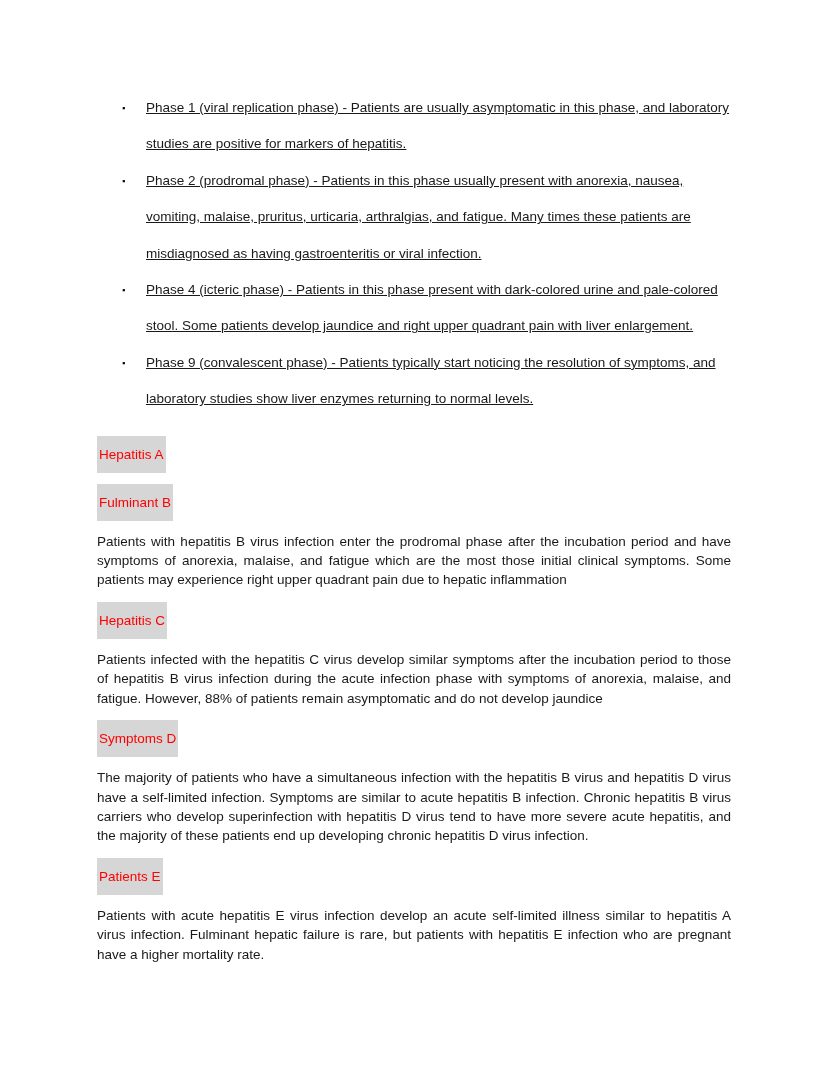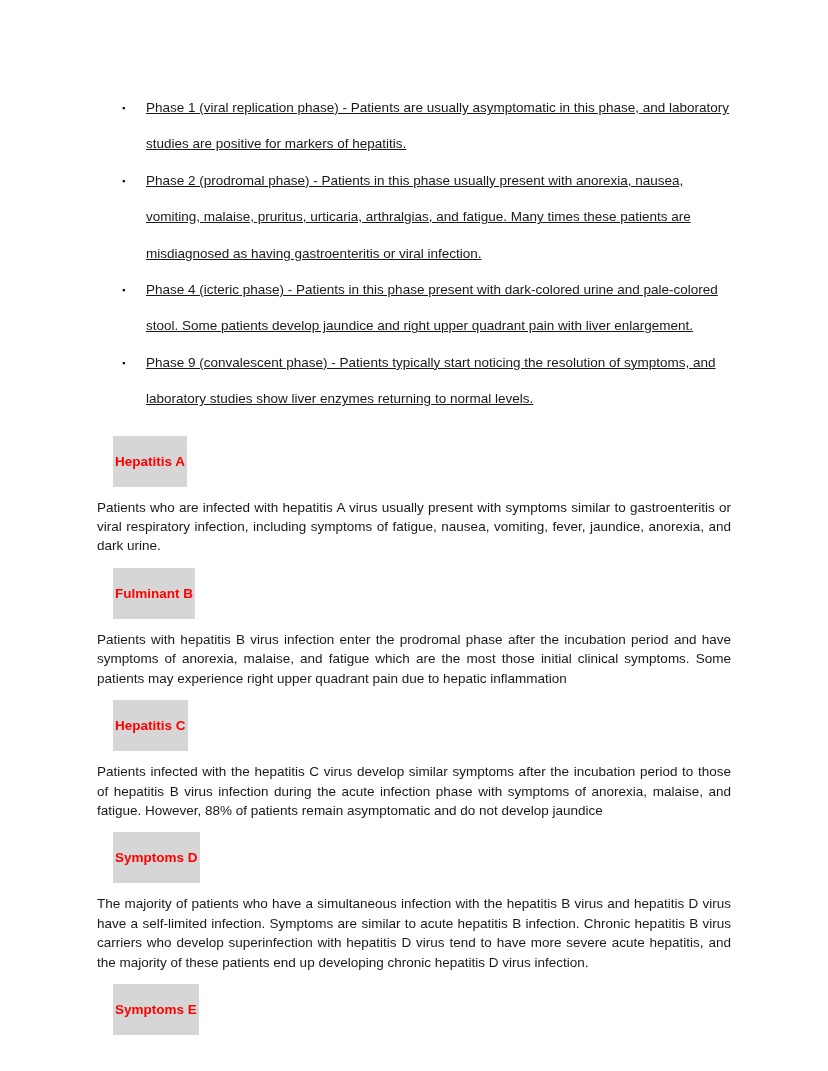--- a/index.html
+++ b/index.html
@@ -45,24 +45,24 @@
     line-height: 36.4px;
     text-decoration: underline;
   }
   .doc-section {
     margin: 0;
   }
   .section-heading {
     display: inline-block;
     color: var(--heading-text);
     background: var(--heading-highlight);
-    font-weight: bold;
+    font-weight: normal;
     line-height: 19px;
-    padding: 16px 2px;
-    margin: 0 0 11px 16px;
+    padding: 9px 2px;
+    margin: 0 0 11px 0;
   }
   .section-body {
     margin: 0 0 12px 0;
     line-height: 19.4px;
     text-align: justify;
   }
 </style>
 </head>
 <body>
 
@@ -82,35 +82,35 @@
       <span class="bullet-text">Phase 4 (icteric phase) - Patients in this phase present with dark-colored urine and pale-colored stool. Some patients develop jaundice and right upper quadrant pain with liver enlargement.</span>
     </div>
     <div class="bullet-item">
       <span class="bullet-marker">▪</span>
       <span class="bullet-text">Phase 9 (convalescent phase) - Patients typically start noticing the resolution of symptoms, and laboratory studies show liver enzymes returning to normal levels.</span>
     </div>
   </div>
 
   <section class="doc-section">
     <span class="section-heading">Hepatitis A</span>
-    <p class="section-body">Patients who are infected with hepatitis A virus usually present with symptoms similar to gastroenteritis or viral respiratory infection, including symptoms of fatigue, nausea, vomiting, fever, jaundice, anorexia, and dark urine.</p>
   </section>
 
   <section class="doc-section">
     <span class="section-heading">Fulminant B</span>
     <p class="section-body">Patients with hepatitis B virus infection enter the prodromal phase after the incubation period and have symptoms of anorexia, malaise, and fatigue which are the most those initial clinical symptoms.  Some patients may experience right upper quadrant pain due to hepatic inflammation</p>
   </section>
 
   <section class="doc-section">
     <span class="section-heading">Hepatitis C</span>
     <p class="section-body">Patients infected with the hepatitis C virus develop similar symptoms after the incubation period to those of hepatitis B virus infection during the acute infection phase with symptoms of anorexia, malaise, and fatigue.  However, 88% of patients remain asymptomatic and do not develop jaundice</p>
   </section>
 
   <section class="doc-section">
     <span class="section-heading">Symptoms D</span>
     <p class="section-body">The majority of patients who have a simultaneous infection with the hepatitis B virus and hepatitis D virus have a self-limited infection.  Symptoms are similar to acute hepatitis B infection. Chronic hepatitis B virus carriers who develop superinfection with hepatitis D virus tend to have more severe acute hepatitis, and the majority of these patients end up developing chronic hepatitis D virus infection.</p>
   </section>
 
   <section class="doc-section">
-    <span class="section-heading">Symptoms E</span>
+    <span class="section-heading">Patients E</span>
+    <p class="section-body">Patients with acute hepatitis E virus infection develop an acute self-limited illness similar to hepatitis A virus infection. Fulminant hepatic failure is rare, but patients with hepatitis E infection who are pregnant have a higher mortality rate.</p>
   </section>
 
 </div>
 
 </body></html>

